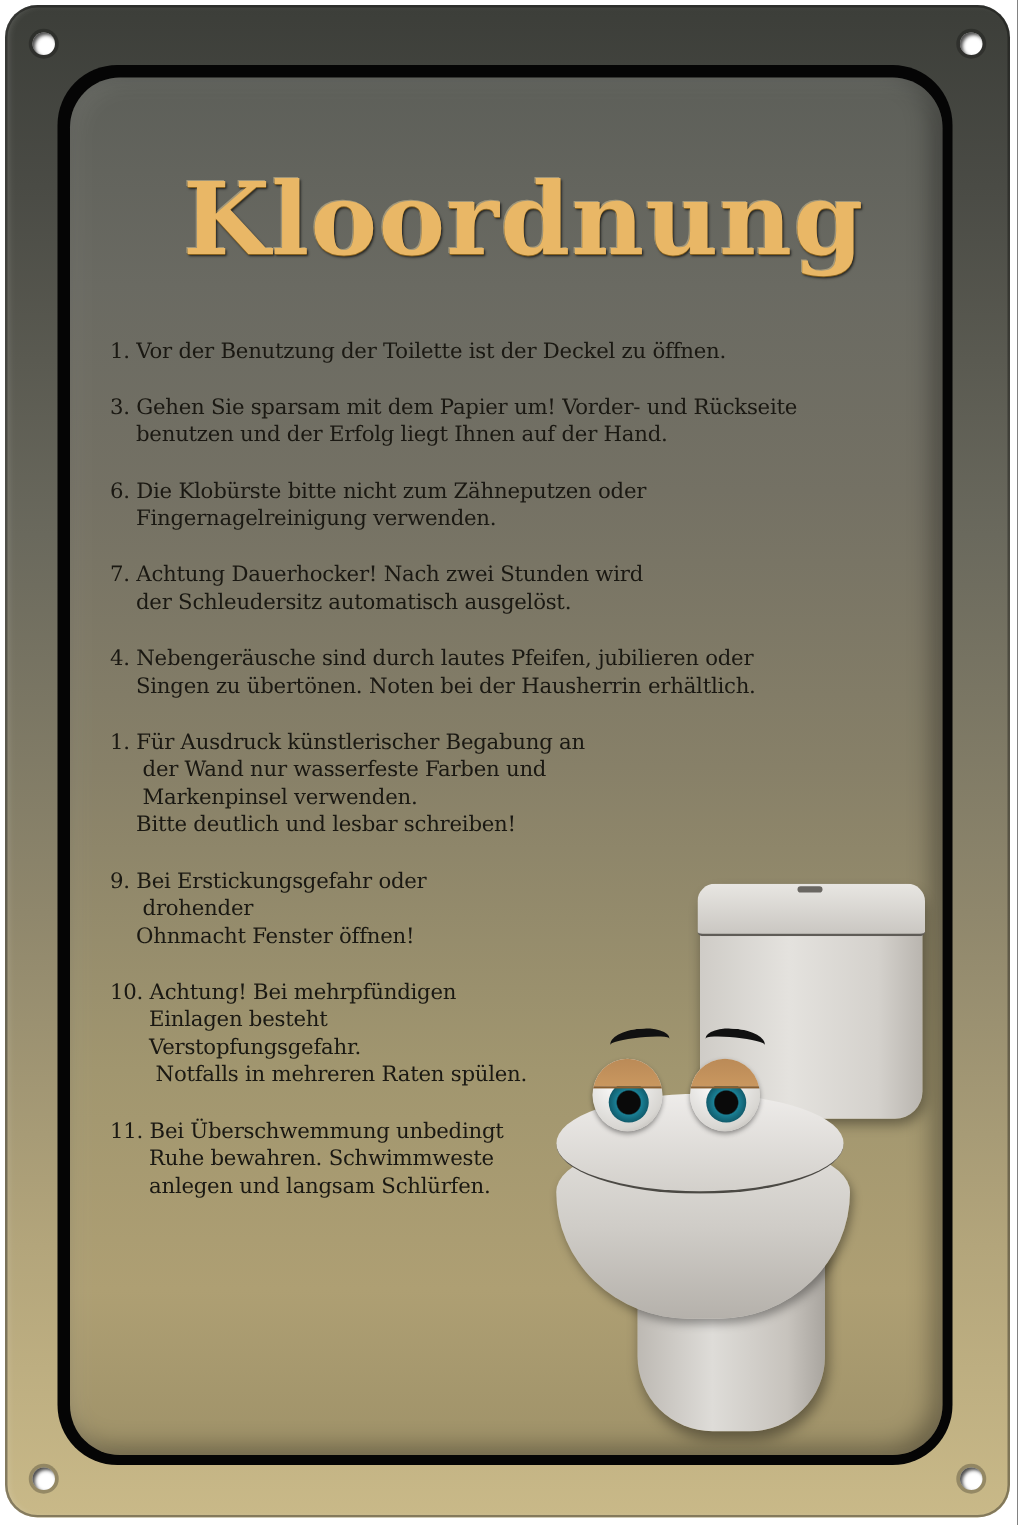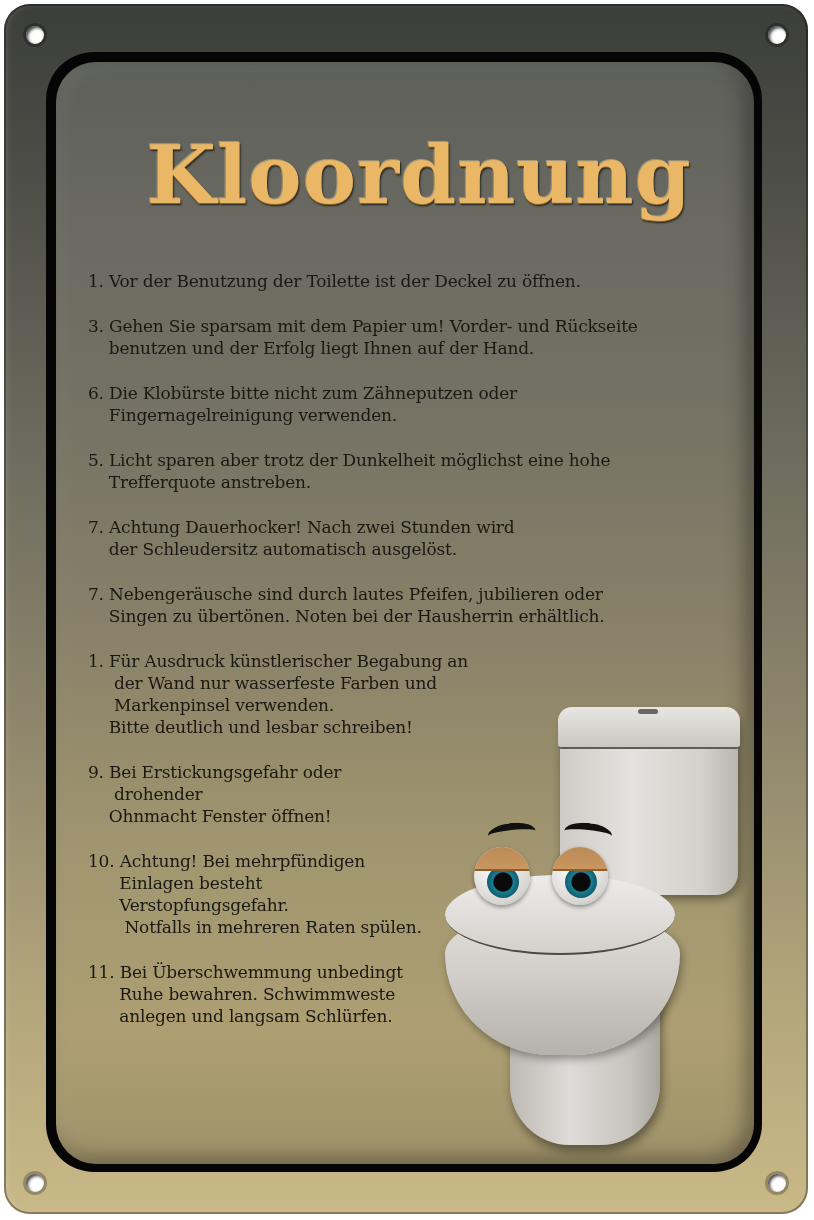--- a/index.html
+++ b/index.html
@@ -68,25 +68,23 @@
 <div class="panel"></div>
 
 <h1 class="title">Kloordnung</h1>
 
 <ul class="rules">
   <li class="rule">1. Vor der Benutzung der Toilette ist der Deckel zu öffnen.</li>
   <li class="rule">3. Gehen Sie sparsam mit dem Papier um! Vorder- und Rückseite
     benutzen und der Erfolg liegt Ihnen auf der Hand.</li>
   <li class="rule">6. Die Klobürste bitte nicht zum Zähneputzen oder
     Fingernagelreinigung verwenden.</li>
-  <li class="rule">5. Licht sparen aber trotz der Dunkelheit möglichst eine hohe
-    Trefferquote anstreben.</li>
   <li class="rule">7. Achtung Dauerhocker! Nach zwei Stunden wird
     der Schleudersitz automatisch ausgelöst.</li>
-  <li class="rule">7. Nebengeräusche sind durch lautes Pfeifen, jubilieren oder
+  <li class="rule">4. Nebengeräusche sind durch lautes Pfeifen, jubilieren oder
     Singen zu übertönen. Noten bei der Hausherrin erhältlich.</li>
   <li class="rule">1. Für Ausdruck künstlerischer Begabung an
      der Wand nur wasserfeste Farben und
      Markenpinsel verwenden.
     Bitte deutlich und lesbar schreiben!</li>
   <li class="rule">9. Bei Erstickungsgefahr oder
      drohender
     Ohnmacht Fenster öffnen!</li>
   <li class="rule">10. Achtung! Bei mehrpfündigen
       Einlagen besteht

